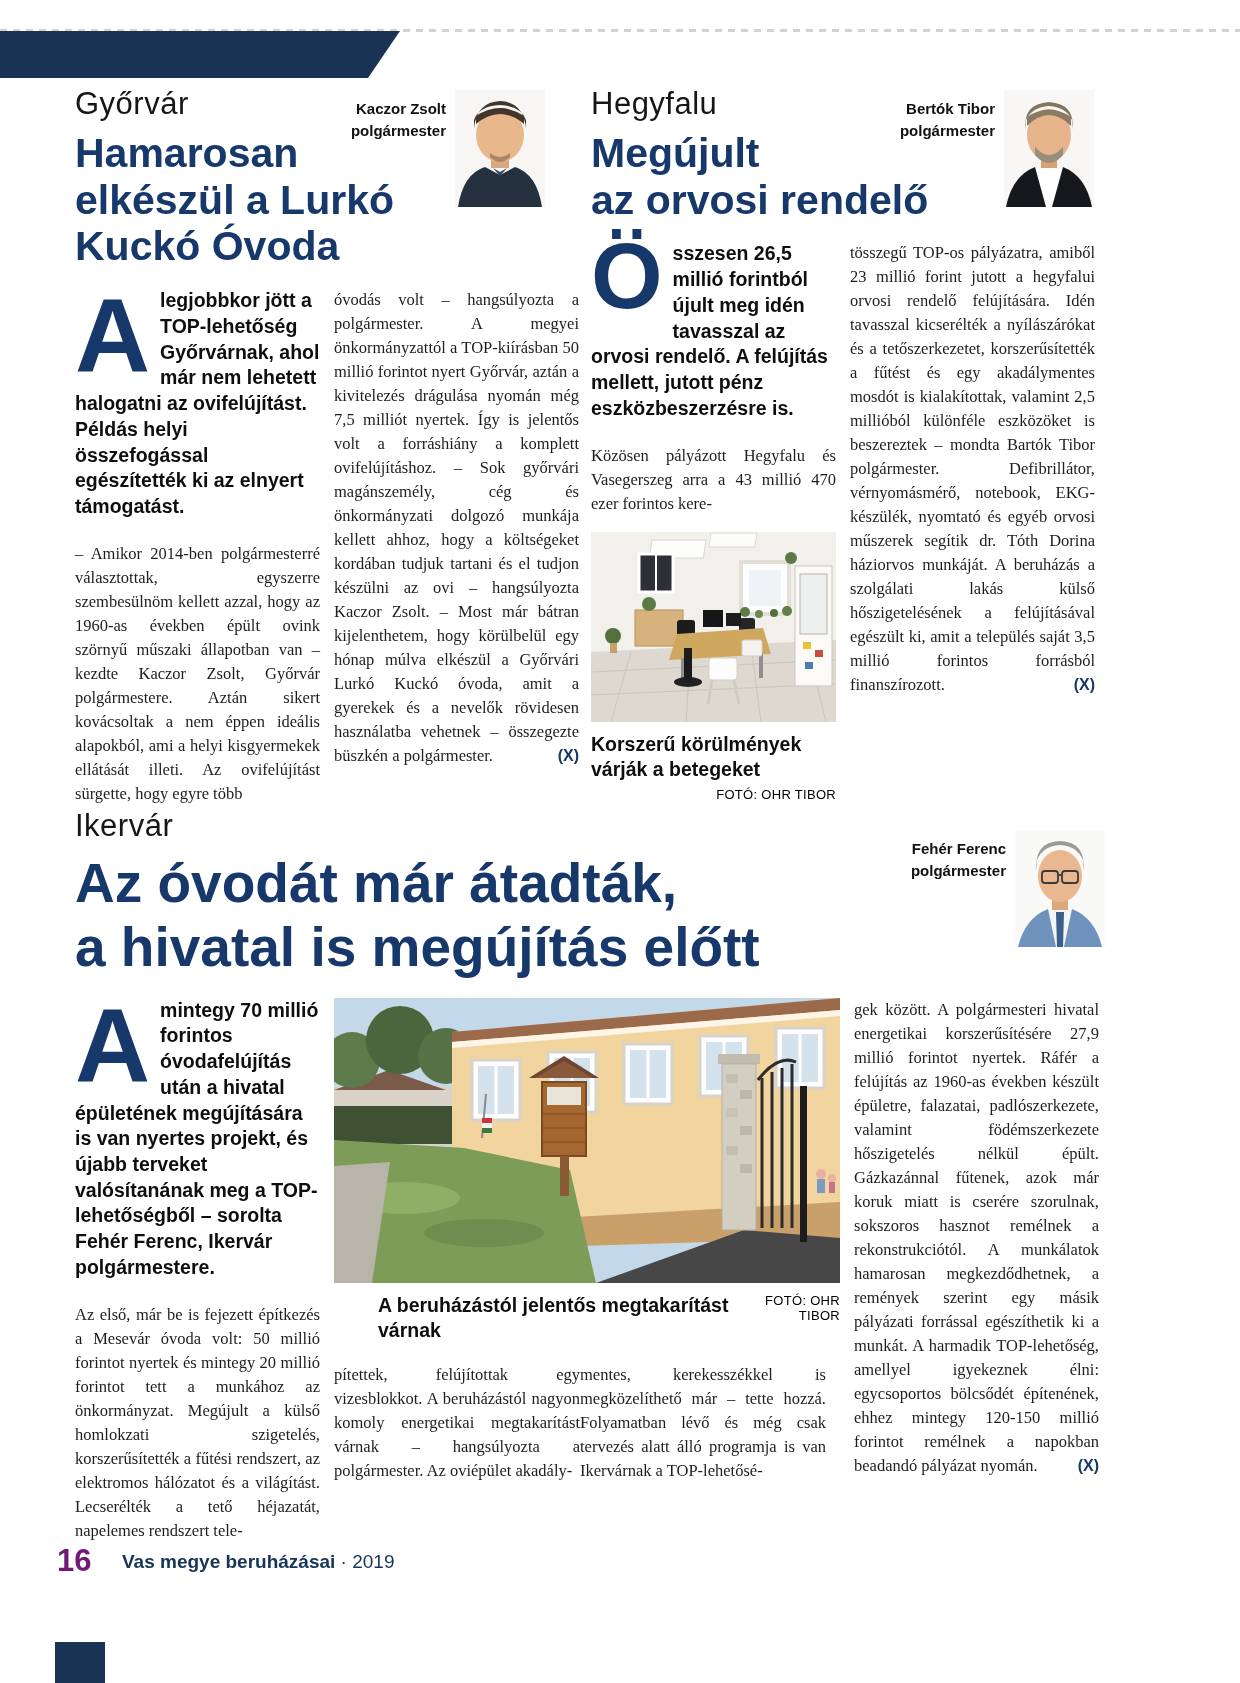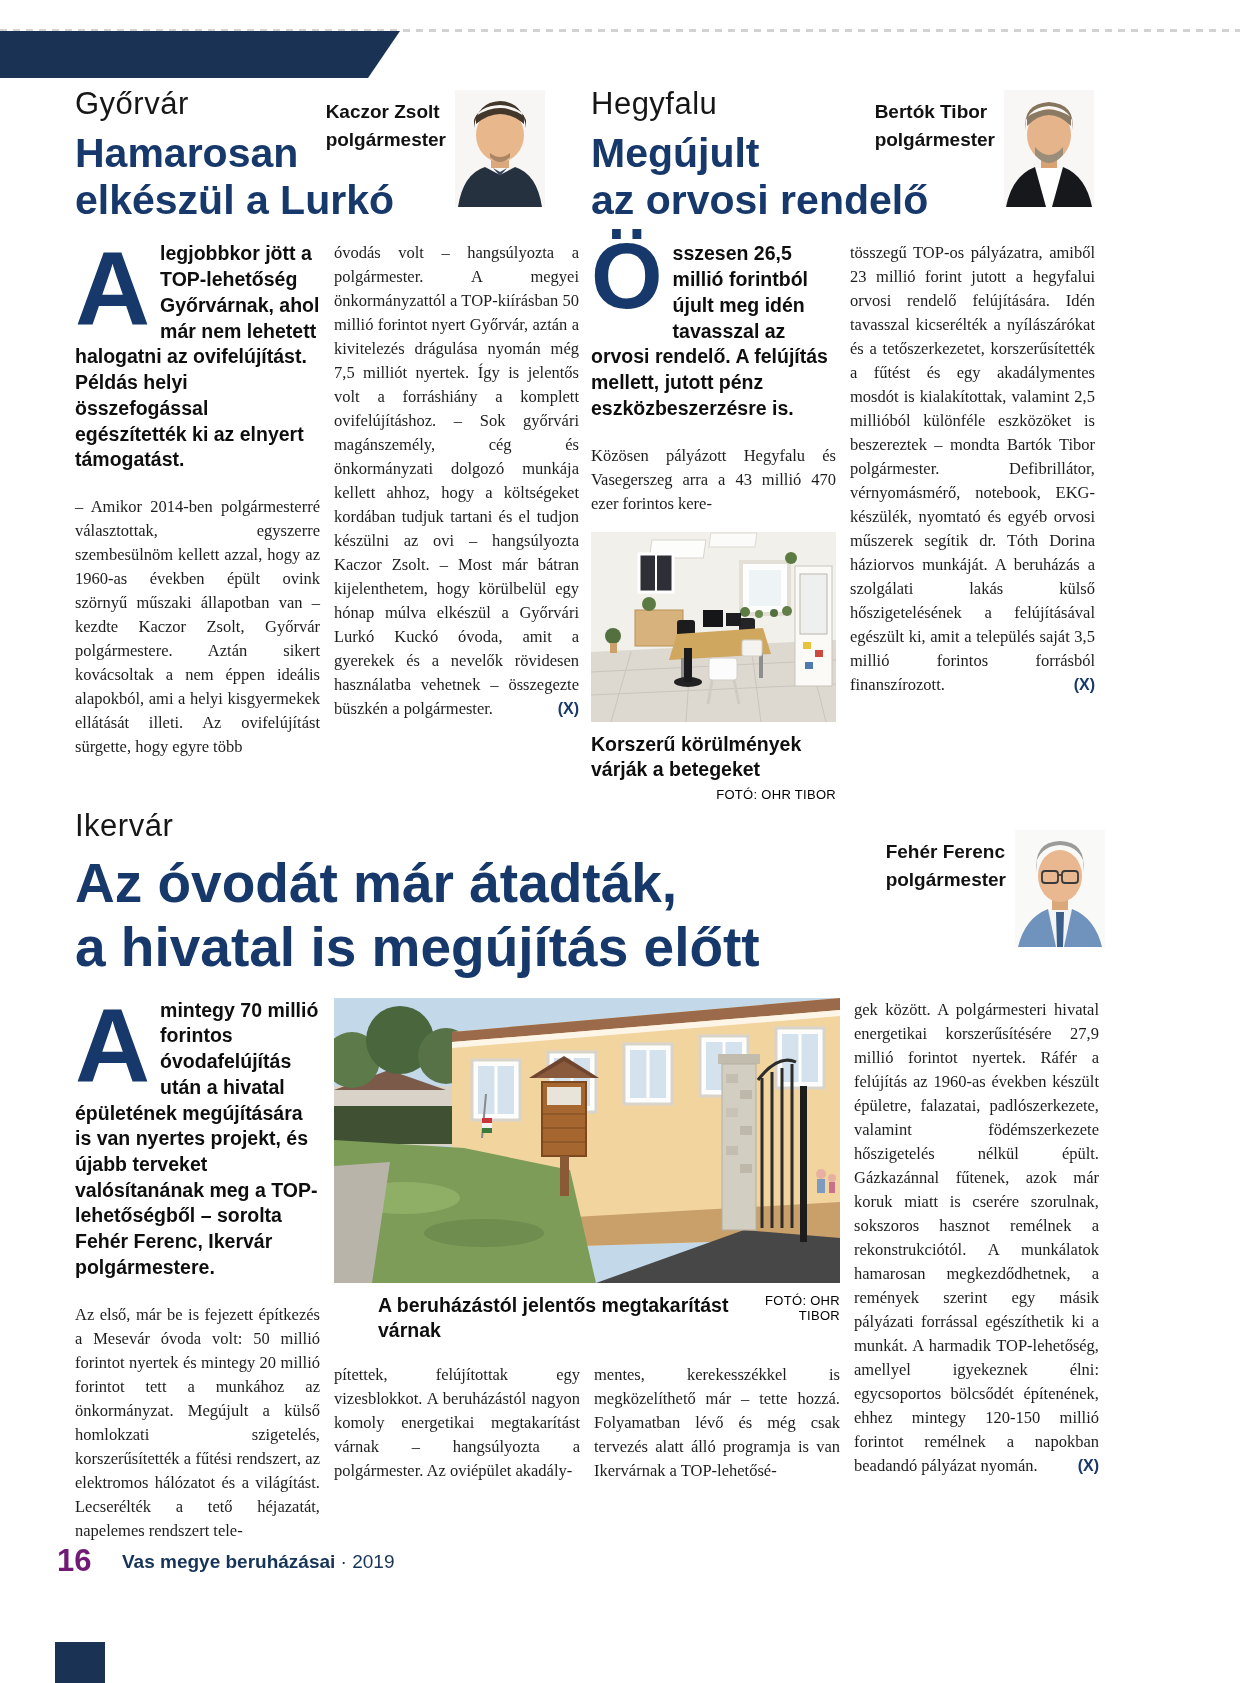--- a/index.html
+++ b/index.html
@@ -16,41 +16,41 @@
   .a2{left:591px;top:86px;width:515px;height:715px;}
   .a3{left:75px;top:808px;width:1032px;height:730px;}
   .kicker{font-size:31px;font-weight:400;color:#161616;letter-spacing:.5px;}
   .headline{color:#17386b;font-weight:bold;line-height:1.14;margin-top:8px;}
   .a1 .headline,.a2 .headline{font-size:41px;}
   .a3 .headline{font-size:55px;line-height:1.16;}
   .portrait-wrap{position:absolute;display:flex;gap:9px;align-items:flex-start;}
   .a1 .portrait-wrap{top:4px;right:35px;}
   .a2 .portrait-wrap{top:4px;right:12px;}
   .a3 .portrait-wrap{top:22px;right:2px;}
-  .plabels{text-align:left;font-weight:bold;font-size:19px;line-height:1.45;padding-top:8px;color:#111;}
+  .plabels{text-align:right;font-weight:bold;font-size:15px;line-height:1.45;padding-top:8px;color:#111;}
   .pphoto{width:90px;height:117px;display:block;}
   .cols{display:flex;gap:14px;margin-top:18px;}
   .col{width:245px;}
   .midcol{width:506px;}
   .lead{font-weight:bold;font-size:19.5px;line-height:1.32;color:#0e0e0e;}
   .dropcap{float:left;color:#17386b;font-weight:bold;font-size:104px;line-height:.8;
            margin:6px 10px 0 0;font-family:"Liberation Sans",sans-serif;}
   .dropcap.uml{font-size:92px;line-height:.98;margin-top:-10px;}
   .bodytext{position:relative;font-family:"Liberation Serif",serif;font-size:16.5px;line-height:24px;
             text-align:justify;color:#1d1d1d;margin-top:22px;}
   .bodytext.flush{margin-top:0;}
   .endmark{position:absolute;right:0;bottom:0;color:#17386b;font-weight:bold;
            font-family:"Liberation Sans",sans-serif;font-size:16px;background:#fff;padding-left:6px;}
   .photo{display:block;margin-top:16px;}
   .caption{font-weight:bold;font-size:19.5px;line-height:1.3;margin-top:10px;color:#0e0e0e;}
   .credit{font-size:13px;letter-spacing:.3px;color:#000000;text-align:right;margin-top:4px;font-weight:400;}
   .caprow{display:flex;justify-content:space-between;align-items:flex-start;margin-top:10px;margin-left:44px;}
   .caprow .caption{margin-top:0;}
   .caprow .credit{margin-top:0;}
-  .subcols{display:flex;gap:14px;margin-top:20px;}
+  .subcols{display:flex;margin-top:20px;}
   .subcols .col{width:246px;}
   
   .pagenum{position:absolute;left:57px;top:1543px;font-size:31px;font-weight:bold;color:#701a75;}
   .publine{position:absolute;left:122px;top:1551px;font-size:19px;color:#163358;}
   .publine .bold{font-weight:bold;}
   .footer-block{position:absolute;left:55px;top:1642px;width:50px;height:41px;background:#1a3354;}
 </style>
 </head>
 <body>
 
@@ -73,20 +73,21 @@
         <path d="M21 34 Q45 14 69 34 L69 26 Q45 10 21 26 Z" fill="#43362a"></path>
         <path d="M35 63 Q45 71 55 63 L55 67 Q45 77 35 67 Z" fill="#7a5c44" opacity=".55"></path>
         <path d="M3 117 Q8 84 30 77 L45 85 L60 77 Q82 84 87 117 Z" fill="#263140"></path>
         <path d="M38 78 L45 86 L52 78 L45 82 Z" fill="#36455a"></path>
       </svg>
     </div>
     <div class="kicker">Győrvár</div>
     <div class="headline">
       <div>Hamarosan</div>
       <div>elkészül a Lurkó</div>
+      <div>Kuckó Óvoda</div>
     </div>
     <div class="cols">
       <div class="col">
         <div class="lead">
           <span class="dropcap">A</span><span>legjobbkor jött a TOP-lehetőség Győrvárnak, ahol már nem lehetett halogatni az ovifelújítást. Példás helyi összefogással egészítették ki az elnyert támogatást.</span>
         </div>
         <p class="bodytext"><span>– Amikor 2014-ben polgármesterré választottak, egyszerre szembesülnöm kellett azzal, hogy az 1960-as években épült ovink szörnyű műszaki állapotban van – kezdte Kaczor Zsolt, Győrvár polgármestere. Aztán sikert kovácsoltak a nem éppen ideális alapokból, ami a helyi kisgyermekek ellátását illeti. Az ovifelújítást sürgette, hogy egyre több</span></p>
       </div>
       <div class="col">
         <p class="bodytext flush"><span>óvodás volt – hangsúlyozta a polgármester. A megyei önkormányzattól a TOP-kiírásban 50 millió forintot nyert Győrvár, aztán a kivitelezés drágulása nyomán még 7,5 milliót nyertek. Így is jelentős volt a forráshiány a komplett ovifelújításhoz. – Sok győrvári magánszemély, cég és önkormányzati dolgozó munkája kellett ahhoz, hogy a költségeket kordában tudjuk tartani és el tudjon készülni az ovi – hangsúlyozta Kaczor Zsolt. – Most már bátran kijelenthetem, hogy körülbelül egy hónap múlva elkészül a Győrvári Lurkó Kuckó óvoda, amit a gyerekek és a nevelők rövidesen használatba vehetnek – összegezte büszkén a polgármester.</span><span class="endmark">(X)</span></p>

